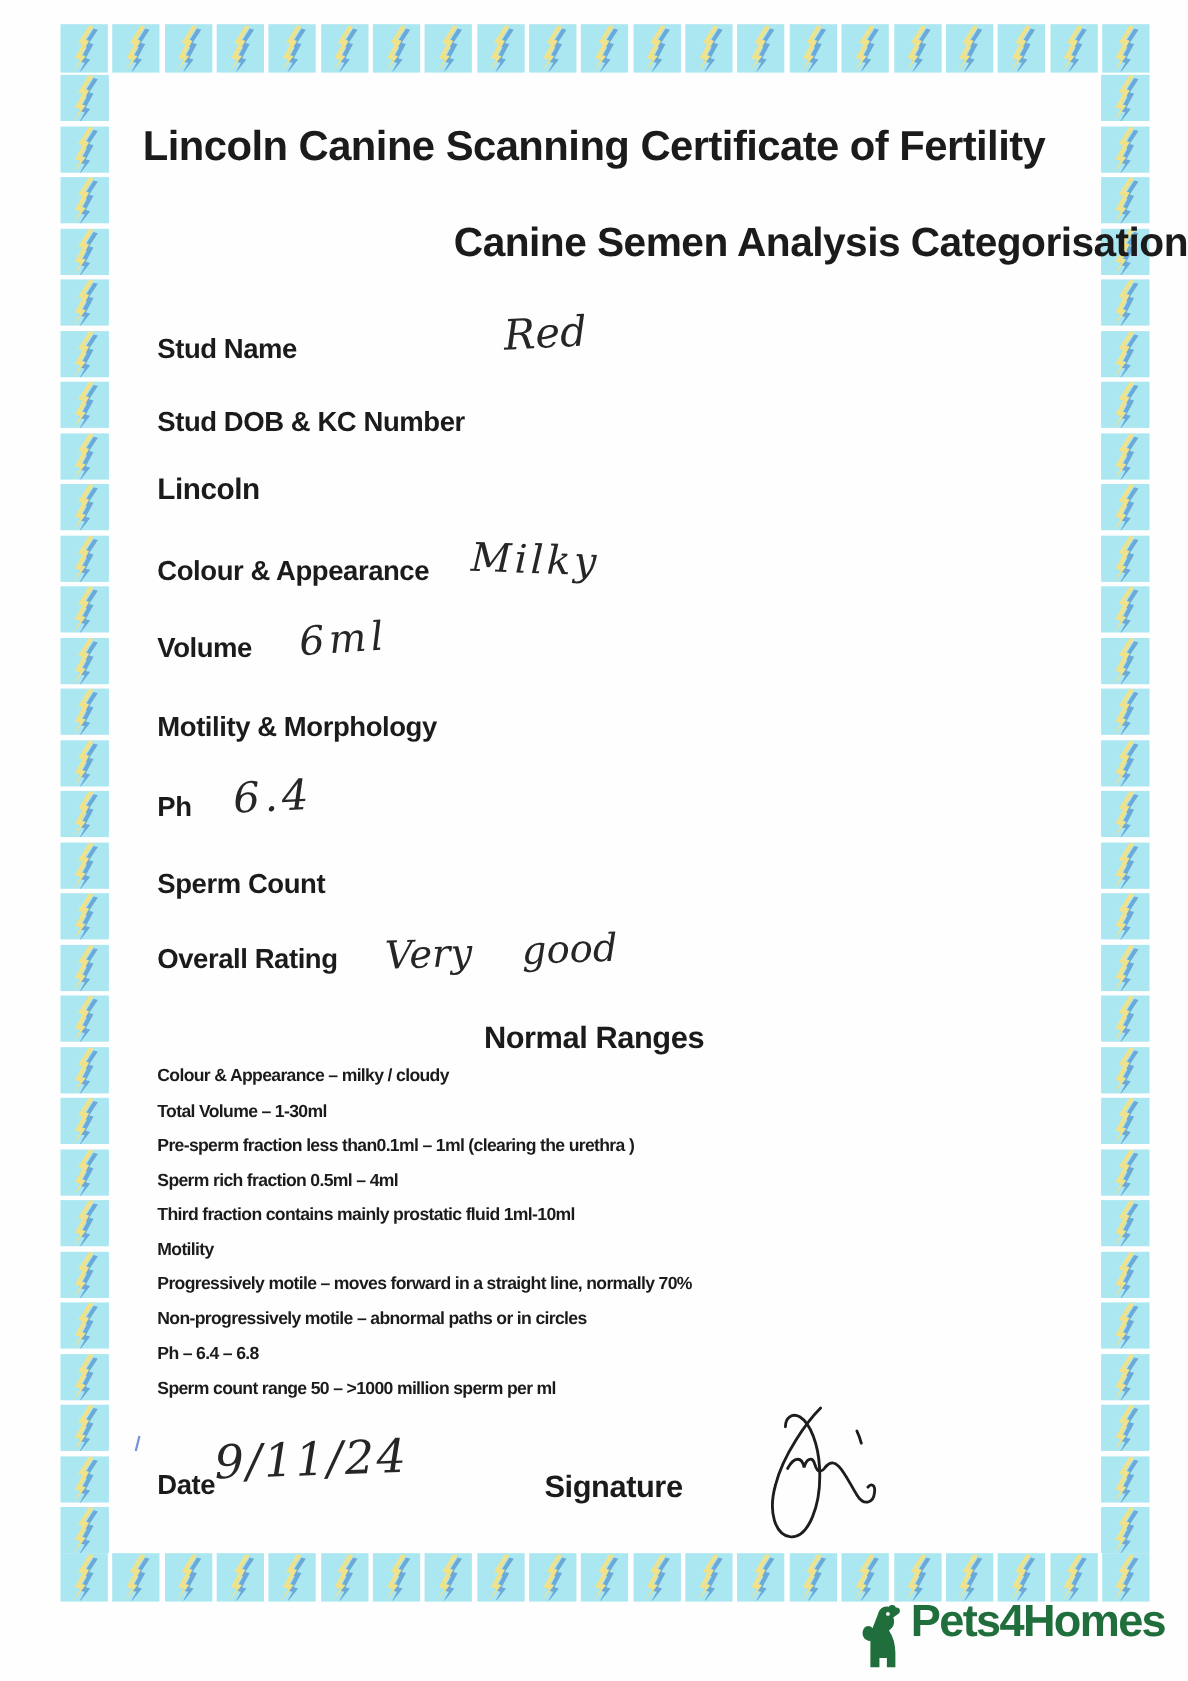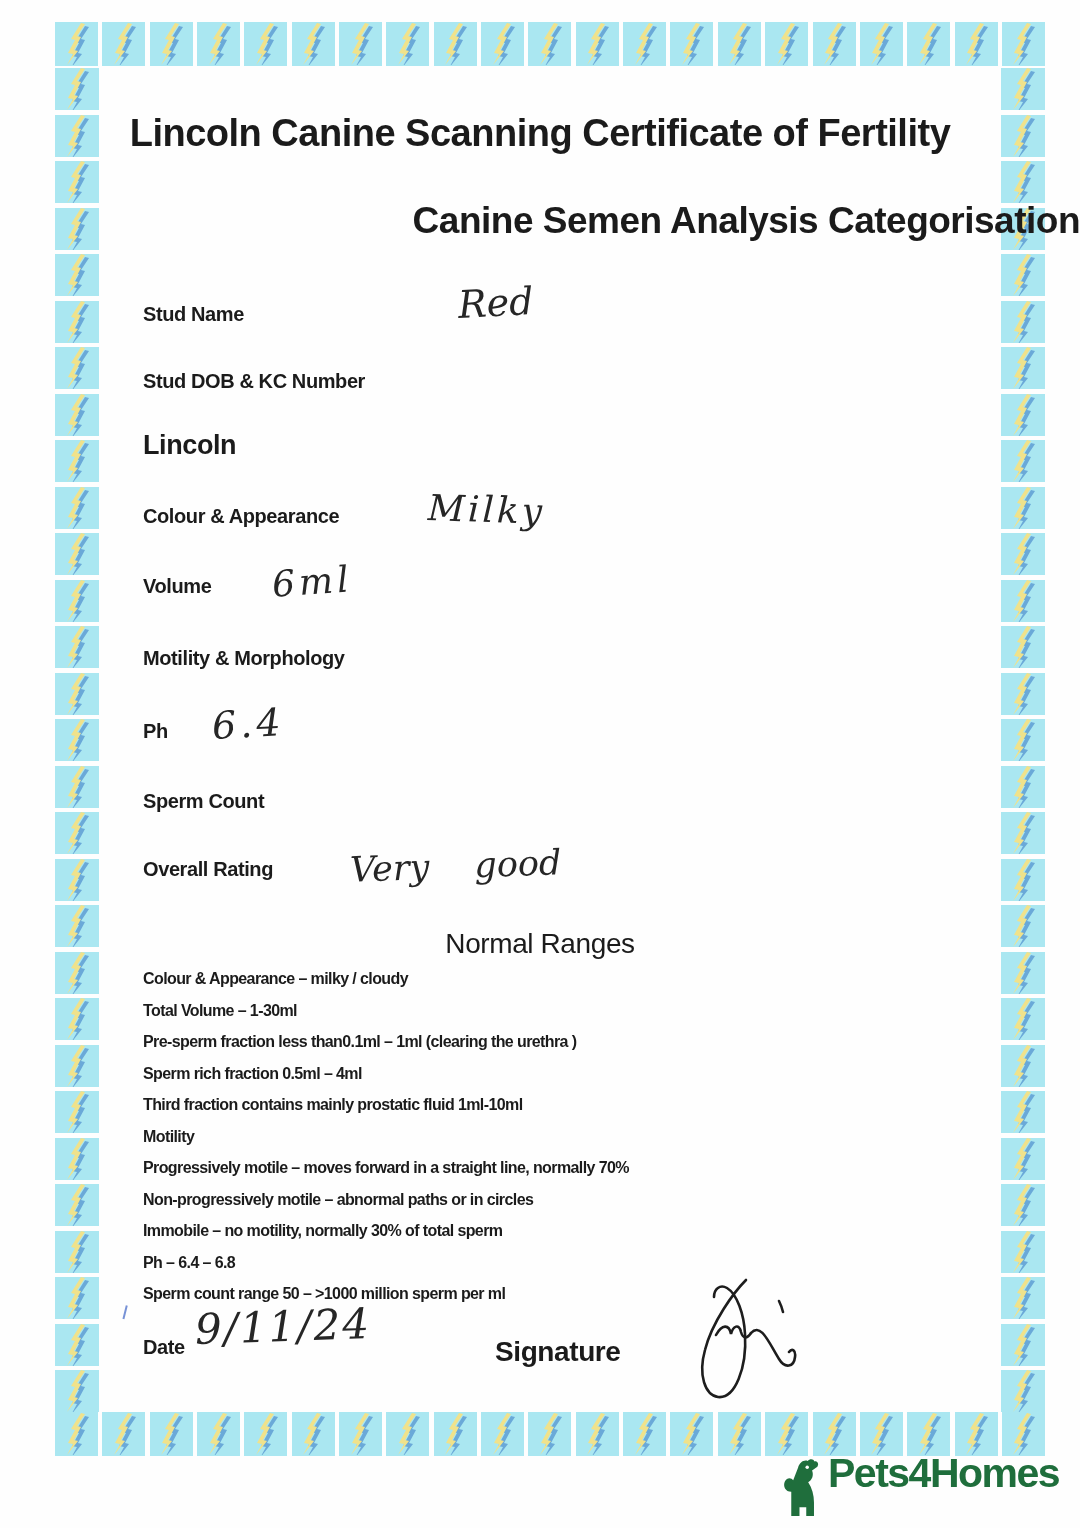--- a/index.html
+++ b/index.html
@@ -33,21 +33,21 @@
     position:absolute;top:112px;left:0;width:100%;
     text-align:center;font-size:38px;font-weight:bold;letter-spacing:-0.5px;
   }
   .title2{
     position:absolute;top:200px;left:0;width:100%;
     text-align:right;font-size:37px;font-weight:bold;letter-spacing:-0.5px;
   }
 
   
   .row{position:absolute;left:0;width:100%;height:40px;}
-  .row .label{position:absolute;left:143px;font-weight:bold;font-size:20px;letter-spacing:-0.4px;white-space:nowrap;}
+  .row .label{position:absolute;left:143px;font-weight:bold;font-size:25px;letter-spacing:-0.4px;white-space:nowrap;}
   .hand{
     position:absolute;white-space:nowrap;
     font-family:"DejaVu Serif", serif;font-style:italic;font-weight:normal;
     color:#262626;
   }
   #row-stud-name{top:303px}
   #row-stud-name .hand{left:458px;top:-22px;font-size:38px;transform:rotate(-3deg);}
   #row-stud-dob{top:370px}
   #row-results{top:430px}
   #row-results .label{font-size:27px;}
@@ -58,21 +58,21 @@
   #row-motility{top:647px}
   #row-ph{top:720px}
   #row-ph .hand{left:212px;top:-18px;font-size:38px;letter-spacing:4px;transform:rotate(-3deg);}
   #row-sperm-count{top:790px}
   #row-overall{top:858px}
   #row-overall .hand{left:350px;top:-12px;font-size:35px;word-spacing:34px;transform:rotate(-2deg);}
 
   
   .nr-heading{
     position:absolute;top:928px;left:0;width:100%;
-    text-align:center;font-size:28px;font-weight:normal;letter-spacing:-0.4px;
+    text-align:center;font-size:28px;font-weight:bold;letter-spacing:-0.4px;
   }
   .nr-block{position:absolute;top:963px;left:143px;width:830px;}
   .nr-line{font-size:16px;font-weight:bold;letter-spacing:-0.6px;line-height:31.5px;white-space:nowrap;}
 
   
   #row-date{top:1336px}
   #row-date .label{left:143px;}
   #row-date .hand{left:195px;top:-34px;font-size:42px;letter-spacing:2px;transform:rotate(-2deg);}
   #sig-label{position:absolute;left:495px;top:1336px;font-weight:bold;font-size:28px;letter-spacing:-0.4px;}
   #signature-scribble{position:absolute;left:618px;top:1272px;}
@@ -743,21 +743,20 @@
   <div class="nr-heading">Normal Ranges</div>
   <div class="nr-block">
     <div class="nr-line">Colour &amp; Appearance – milky / cloudy</div>
     <div class="nr-line">Total Volume – 1-30ml</div>
     <div class="nr-line">Pre-sperm fraction less than0.1ml – 1ml (clearing the urethra )</div>
     <div class="nr-line">Sperm rich fraction 0.5ml – 4ml</div>
     <div class="nr-line">Third fraction contains mainly prostatic fluid 1ml-10ml</div>
     <div class="nr-line">Motility</div>
     <div class="nr-line">Progressively motile – moves forward in a straight line, normally 70%</div>
     <div class="nr-line">Non-progressively motile – abnormal paths or in circles</div>
-    <div class="nr-line">Immobile – no motility, normally 30% of total sperm</div>
     <div class="nr-line">Ph – 6.4 – 6.8</div>
     <div class="nr-line">Sperm count range 50 – &gt;1000 million sperm per ml</div>
   </div>
 
   <div id="pen-mark"></div>
   <div class="row" id="row-date">
     <span class="label">Date</span>
     <span class="hand">9/11/24</span>
   </div>
   <span class="label" id="sig-label">Signature</span>

